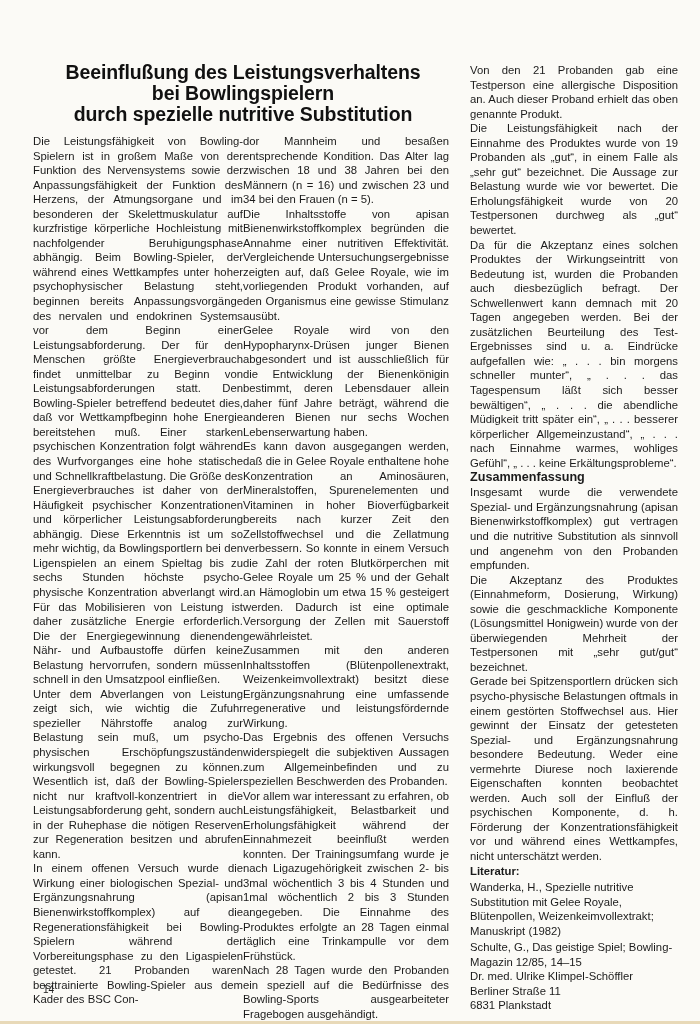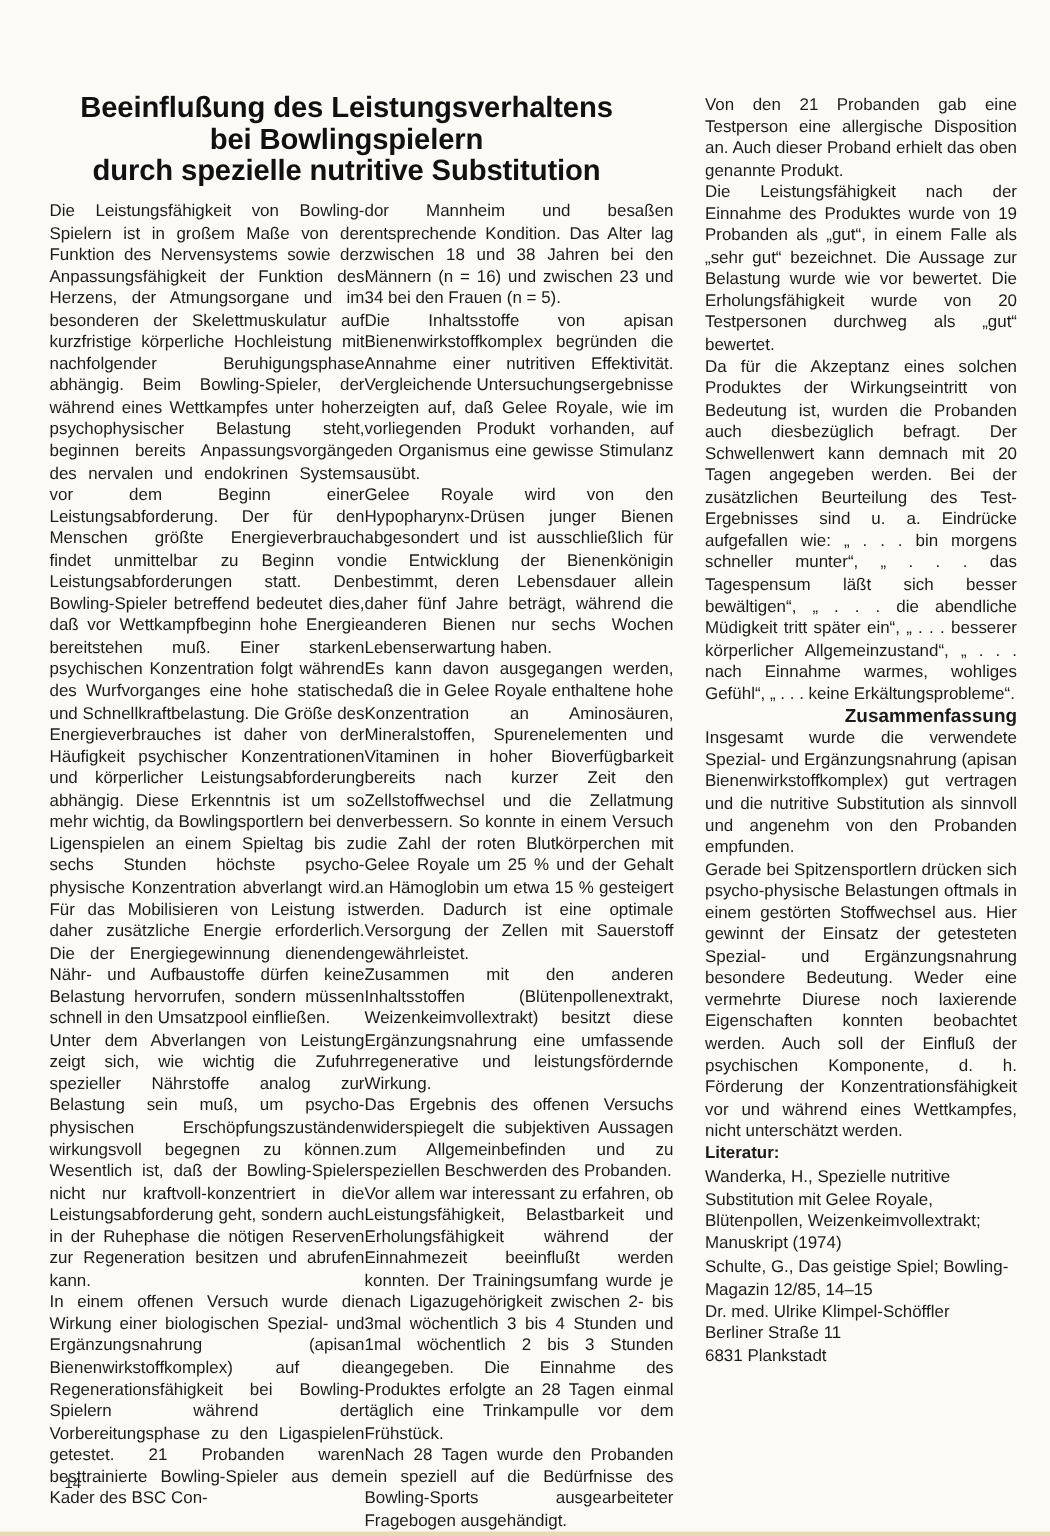--- a/index.html
+++ b/index.html
@@ -11,34 +11,35 @@
     position: relative;
   }
   .title {
     position: absolute; left: 0; top: 62px; width: 462px;
     text-align: center;
     font-family: "Liberation Sans", sans-serif;
     font-weight: bold;
     font-size: 19.5px; line-height: 21px;
     letter-spacing: -0.1px;
     color: #111;
+    padding-left: 12px;
   }
   .title div { white-space: nowrap; }
   .col {
     position: absolute;
     font-size: 11.3px;
     line-height: 14.55px;
     text-align: justify;
     hyphens: none;
   }
   .col p { margin: 0; }
   #col1 { left: 33px; top: 134px; width: 210px; }
   #col2 { left: 243px; top: 134px; width: 206px; }
   #col3 { left: 470px; top: 63px; width: 208px; }
-  .heading { font-weight: bold; font-size: 12.6px; line-height: 15px; text-align: right; }
+  .heading { font-weight: bold; font-size: 12.6px; line-height: 15px; text-align: left; }
   .subhead { font-weight: bold; text-align: left; }
   .ref { text-align: left; margin-top: 2px !important; }
   .addr { text-align: left; }
   .pagenum {
     position: absolute; left: 43px; top: 984px;
     font-size: 10px;
   }
   .bottom-strip {
     position: absolute; left: 0; bottom: 0; width: 700px; height: 3px;
     background: #e8d9b8;
@@ -69,23 +70,24 @@
   <p>Vor allem war interessant zu erfahren, ob Leistungsfähigkeit, Belastbarkeit und Erholungsfähigkeit während der Einnahmezeit beeinflußt werden konnten. Der Trainingsumfang wurde je nach Ligazugehörigkeit zwischen 2- bis 3mal wöchentlich 3 bis 4 Stunden und 1mal wöchentlich 2 bis 3 Stunden angegeben. Die Einnahme des Produktes erfolgte an 28 Tagen einmal täglich eine Trinkampulle vor dem Frühstück.</p>
   <p>Nach 28 Tagen wurde den Probanden ein speziell auf die Bedürfnisse des Bowling-Sports ausgearbeiteter Fragebogen ausgehändigt.</p>
 </div>
 
 <div class="col" id="col3">
   <p>Von den 21 Probanden gab eine Testperson eine allergische Disposition an. Auch dieser Proband erhielt das oben genannte Produkt.</p>
   <p>Die Leistungsfähigkeit nach der Einnahme des Produktes wurde von 19 Probanden als „gut“, in einem Falle als „sehr gut“ bezeichnet. Die Aussage zur Belastung wurde wie vor bewertet. Die Erholungsfähigkeit wurde von 20 Testpersonen durchweg als „gut“ bewertet.</p>
   <p>Da für die Akzeptanz eines solchen Produktes der Wirkungseintritt von Bedeutung ist, wurden die Probanden auch diesbezüglich befragt. Der Schwellenwert kann demnach mit 20 Tagen angegeben werden. Bei der zusätzlichen Beurteilung des Test-Ergebnisses sind u. a. Eindrücke aufgefallen wie: „ . . . bin morgens schneller munter“, „ . . . das Tagespensum läßt sich besser bewältigen“, „ . . . die abendliche Müdigkeit tritt später ein“, „ . . . besserer körperlicher Allgemeinzustand“, „ . . . nach Einnahme warmes, wohliges Gefühl“, „ . . . keine Erkältungsprobleme“.</p>
   <p class="heading">Zusammenfassung</p>
   <p>Insgesamt wurde die verwendete Spezial- und Ergänzungsnahrung (apisan Bienenwirkstoffkomplex) gut vertragen und die nutritive Substitution als sinnvoll und angenehm von den Probanden empfunden.</p>
+  <p>Die Akzeptanz des Produktes (Einnahmeform, Dosierung, Wirkung) sowie die geschmackliche Komponente (Lösungsmittel Honigwein) wurde von der überwiegenden Mehrheit der Testpersonen mit „sehr gut/gut“ bezeichnet.</p>
   <p>Gerade bei Spitzensportlern drücken sich psycho-physische Belastungen oftmals in einem gestörten Stoffwechsel aus. Hier gewinnt der Einsatz der getesteten Spezial- und Ergänzungsnahrung besondere Bedeutung. Weder eine vermehrte Diurese noch laxierende Eigenschaften konnten beobachtet werden. Auch soll der Einfluß der psychischen Komponente, d. h. Förderung der Konzentrationsfähigkeit vor und während eines Wettkampfes, nicht unterschätzt werden.</p>
   <p class="subhead">Literatur:</p>
-  <p class="ref">Wanderka, H., Spezielle nutritive Substitution mit Gelee Royale, Blütenpollen, Weizenkeimvollextrakt; Manuskript (1974)</p>
+  <p class="ref">Wanderka, H., Spezielle nutritive Substitution mit Gelee Royale, Blütenpollen, Weizenkeimvollextrakt; Manuskript (1982)</p>
   <p class="ref">Schulte, G., Das geistige Spiel; Bowling-Magazin 12/85, 14–15</p>
   <p class="addr">Dr. med. Ulrike Klimpel-Schöffler</p>
   <p class="addr">Berliner Straße 11</p>
   <p class="addr">6831 Plankstadt</p>
 </div>
 
 <div class="pagenum">14</div>
 <div class="bottom-strip"></div>
 
 </body></html>

